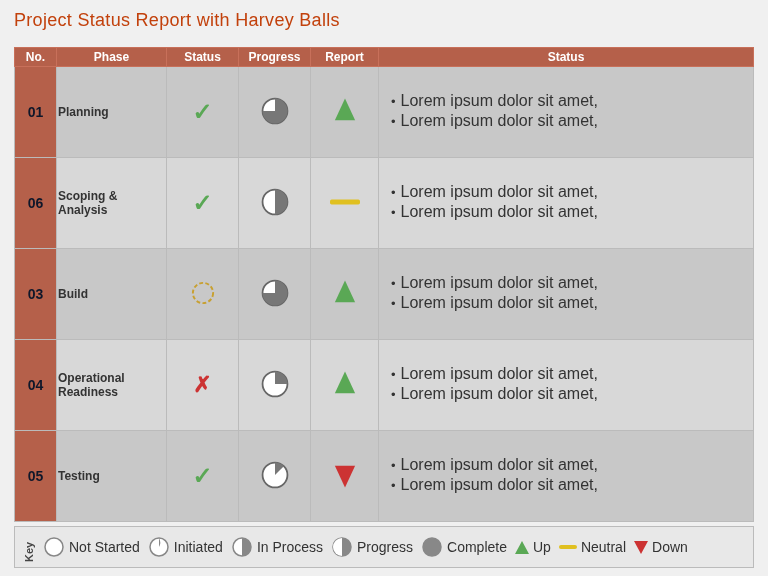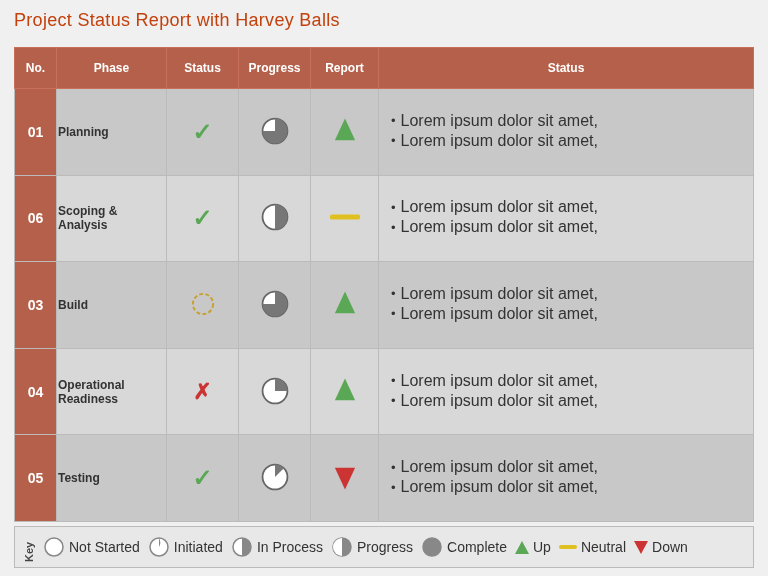--- a/index.html
+++ b/index.html
@@ -32,21 +32,21 @@
       width: 100%;
       border-collapse: collapse;
       flex: 1;
     }
 
     .table thead tr th {
       background: #b5604a;
       color: white;
       font-size: 12px;
       font-weight: bold;
-      padding: 13px 5px;
+      padding: 2px 5px;
       text-align: center;
       border: 1px solid #c8705a;
     }
 
     .table thead tr th.phase-col { width: 110px; }
     .table thead tr th.no-col { width: 42px; }
     .table thead tr th.status-col { width: 72px; }
     .table thead tr th.progress-col { width: 72px; }
     .table thead tr th.trend-col { width: 68px; }
     .table thead tr th.status-desc-col { width: auto; }
@@ -62,21 +62,21 @@
       padding: 6px 5px;
       text-align: center;
       vertical-align: middle;
       border: 1px solid #bbb;
       font-size: 11px;
       color: #222;
     }
 
     .table tbody tr td.no-cell {
       background: #b5604a;
-      color: #ffffff;
+      color: #0f172a;
       font-weight: bold;
       font-size: 14px;
       width: 42px;
     }
 
     .table tbody tr td.phase-cell {
       text-align: left;
       padding-left: 1px;
       font-weight: bold;
       font-size: 12px;

